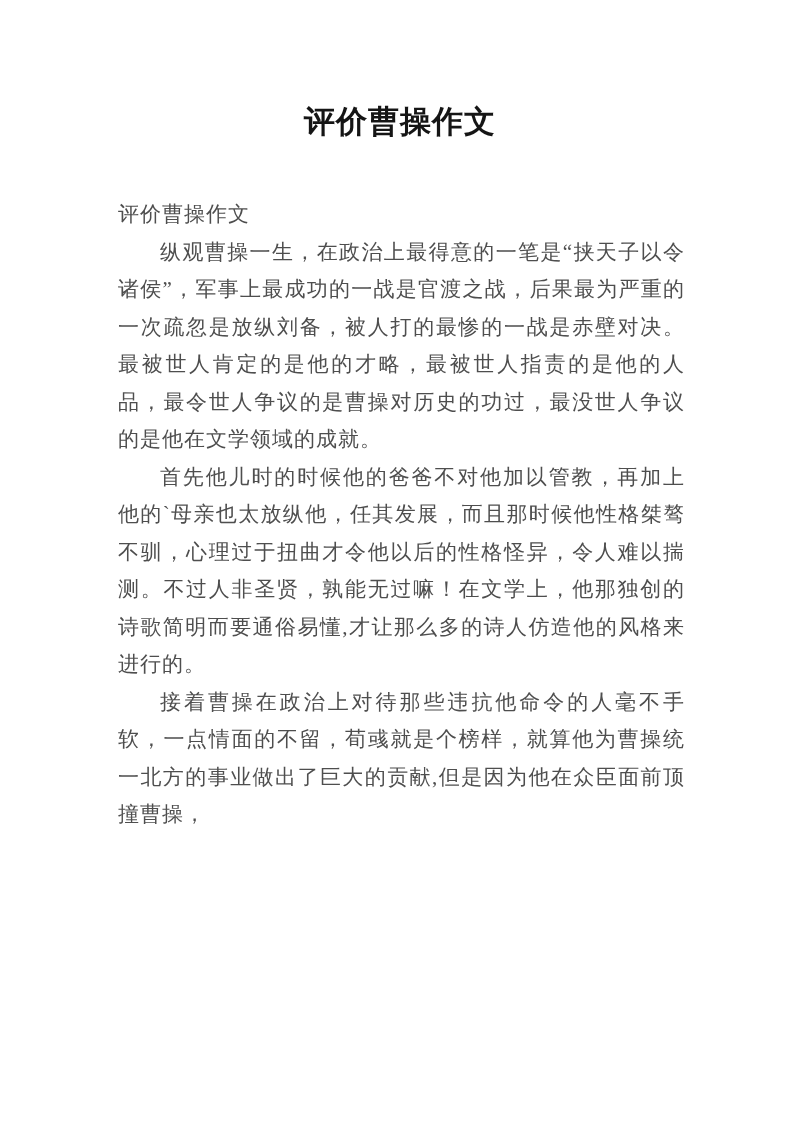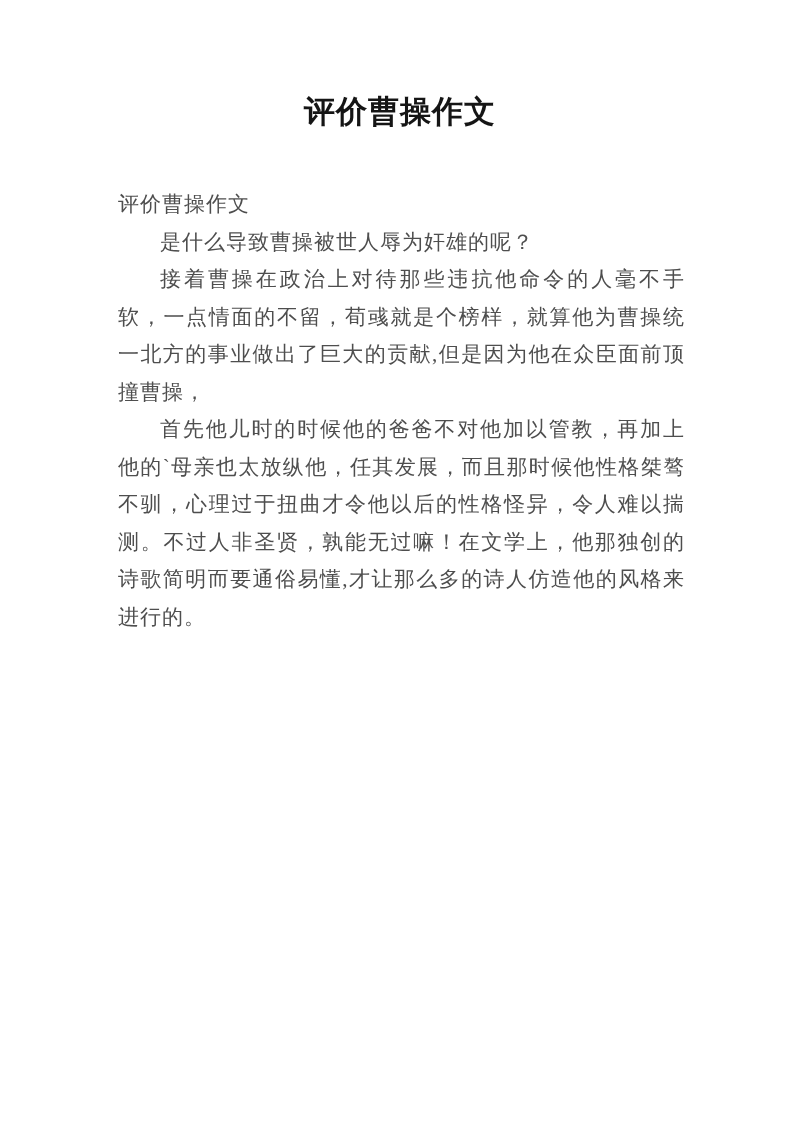--- a/index.html
+++ b/index.html
@@ -11,20 +11,21 @@
     width: 800px;
     height: 1131px;
     overflow: hidden;
     font-family: "Liberation Serif", "DejaVu Serif", serif;
   }
   .doc-page {
     width: 800px;
     height: 938px;
     background: #ffffff;
     box-sizing: border-box;
+    margin-top: 10px;
   }
   .doc-title {
     margin: 0;
     padding-top: 92px;
     height: 40px;
     line-height: 40px;
     text-align: center;
     font-size: 31px;
     font-weight: bold;
     color: #151515;
@@ -60,20 +61,20 @@
 <body>
 
 <div class="doc-page">
   <h1 class="doc-title">评价曹操作文</h1>
 
   <div class="doc-content">
     <p class="plain-label">评价曹操作文</p>
 
 
 
+    <p class="body-para">纵观曹操一生，在政治上最得意的一笔是“挟天子以令诸侯”，军事上最成功的一战是官渡之战，后果最为严重的一次疏忽是放纵刘备，被人打的最惨的一战是赤壁对决。最被世人肯定的是他的才略，最被世人指责的是他的人品，最令世人争议的是曹操对历史的功过，最没世人争议的是他在文学领域的成就。</p>
 
-    <p class="body-para">是什么导致曹操被世人辱为奸雄的呢？</p>
+
+    <p class="body-para">首先他儿时的时候他的爸爸不对他加以管教，再加上他的`母亲也太放纵他，任其发展，而且那时候他性格桀骜不驯，心理过于扭曲才令他以后的性格怪异，令人难以揣测。不过人非圣贤，孰能无过嘛！在文学上，他那独创的诗歌简明而要通俗易懂,才让那么多的诗人仿造他的风格来进行的。</p>
 
     <p class="body-para">接着曹操在政治上对待那些违抗他命令的人毫不手软，一点情面的不留，荀彧就是个榜样，就算他为曹操统一北方的事业做出了巨大的贡献,但是因为他在众臣面前顶撞曹操，</p>
-
-    <p class="body-para">首先他儿时的时候他的爸爸不对他加以管教，再加上他的`母亲也太放纵他，任其发展，而且那时候他性格桀骜不驯，心理过于扭曲才令他以后的性格怪异，令人难以揣测。不过人非圣贤，孰能无过嘛！在文学上，他那独创的诗歌简明而要通俗易懂,才让那么多的诗人仿造他的风格来进行的。</p>
   </div>
 </div>
 
 </body></html>

